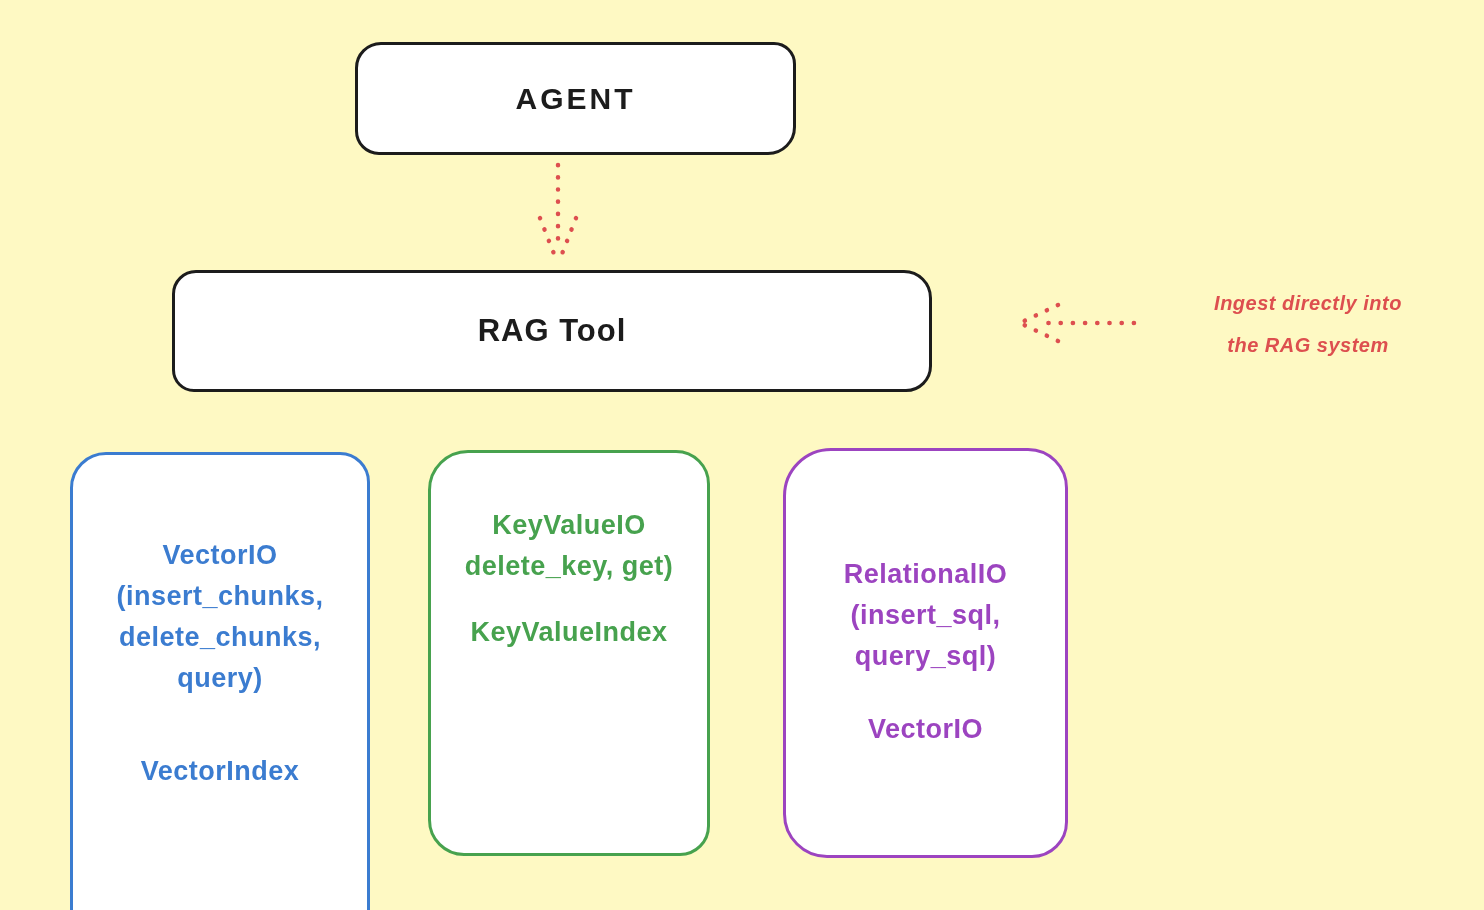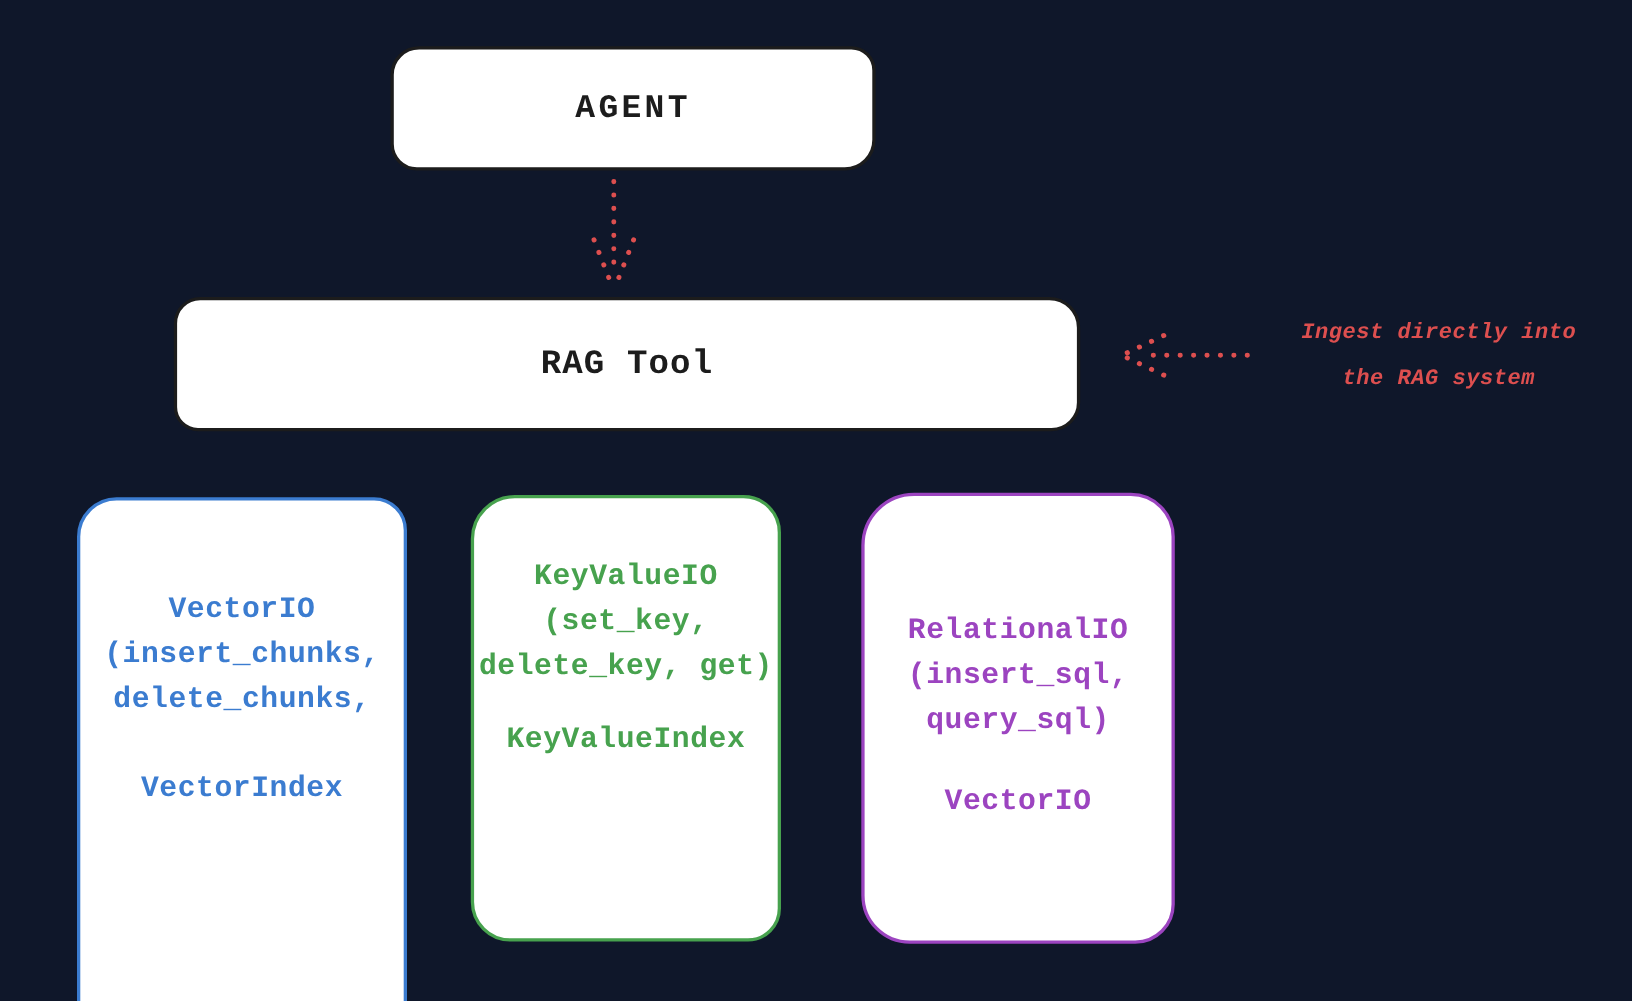--- a/index.html
+++ b/index.html
@@ -1,43 +1,43 @@
 <!DOCTYPE html>
 <html><head>
 <meta charset="utf-8">
 <style>
   * { margin: 0; padding: 0; box-sizing: border-box; }
   html, body { background: #ffffff; }
   .canvas {
     position: relative;
     width: 1484px;
     height: 910px;
-    background: #0f172a;
-    font-family: Liberation Mono, monospace;
+    background: #fef9c3;
+    font-family: Liberation Sans, sans-serif;
     overflow: hidden;
   }
   .box {
     position: absolute;
     display: flex;
     align-items: center;
     justify-content: center;
     background: #ffffff;
   }
   .box-black {
     border: 3.5px solid #1c1c1c;
     color: #1c1c1c;
     font-weight: 600;
   }
   .agent-box {
     left: 355px; top: 42px; width: 441px; height: 113px;
     border-radius: 26px 22px 28px 24px;
     font-size: 30px; letter-spacing: 3px;
   }
   .rag-box {
-    left: 158px; top: 270px; width: 824px; height: 122px;
+    left: 172px; top: 270px; width: 760px; height: 122px;
     border-radius: 24px 28px 26px 22px;
     font-size: 31px; letter-spacing: 1px;
   }
   .io-box {
     position: absolute;
     background: #ffffff;
     border: 3px solid;
     display: flex;
     flex-direction: column;
     align-items: center;
@@ -55,21 +55,21 @@
   .io-box-keyvalue {
     left: 428px; top: 450px; width: 282px; height: 406px;
     border-radius: 40px 34px 30px 36px;
     padding-top: 52px;
   }
   .io-box-relational {
     left: 783px; top: 448px; width: 285px; height: 410px;
     border-radius: 48px 40px 36px 44px;
     padding-top: 103px;
   }
-  .io-index { margin-top: 40px; }
+  .io-index { margin-top: 52px; }
   .io-box-keyvalue .io-index { margin-top: 25px; }
   .io-box-relational .io-index { margin-top: 32px; }
   .arrow { position: absolute; }
   .arrow-down { left: 523px; top: 160px; }
   .arrow-left { left: 1014px; top: 294px; }
   .annotation {
     position: absolute;
     left: 1138px; top: 282px; width: 340px;
     text-align: center;
     font-size: 20px;
@@ -107,28 +107,28 @@
   <div class="annotation" style="color: rgb(221, 79, 79);">
     <div>Ingest directly into</div>
     <div>the RAG system</div>
   </div>
 
   <div class="io-box io-box-vector" style="color: rgb(59, 124, 208); border-color: rgb(59, 124, 208);">
     <div>
       <div>VectorIO</div>
       <div>(insert_chunks,</div>
       <div>delete_chunks,</div>
+      <div>query)</div>
     </div>
     <div class="io-index">VectorIndex</div>
   </div>
 
   <div class="io-box io-box-keyvalue" style="color: rgb(71, 162, 78); border-color: rgb(71, 162, 78);">
     <div>
       <div>KeyValueIO</div>
-      <div>(set_key,</div>
       <div>delete_key, get)</div>
     </div>
     <div class="io-index">KeyValueIndex</div>
   </div>
 
   <div class="io-box io-box-relational" style="color: rgb(156, 68, 192); border-color: rgb(156, 68, 192);">
     <div>
       <div>RelationalIO</div>
       <div>(insert_sql,</div>
       <div>query_sql)</div>

